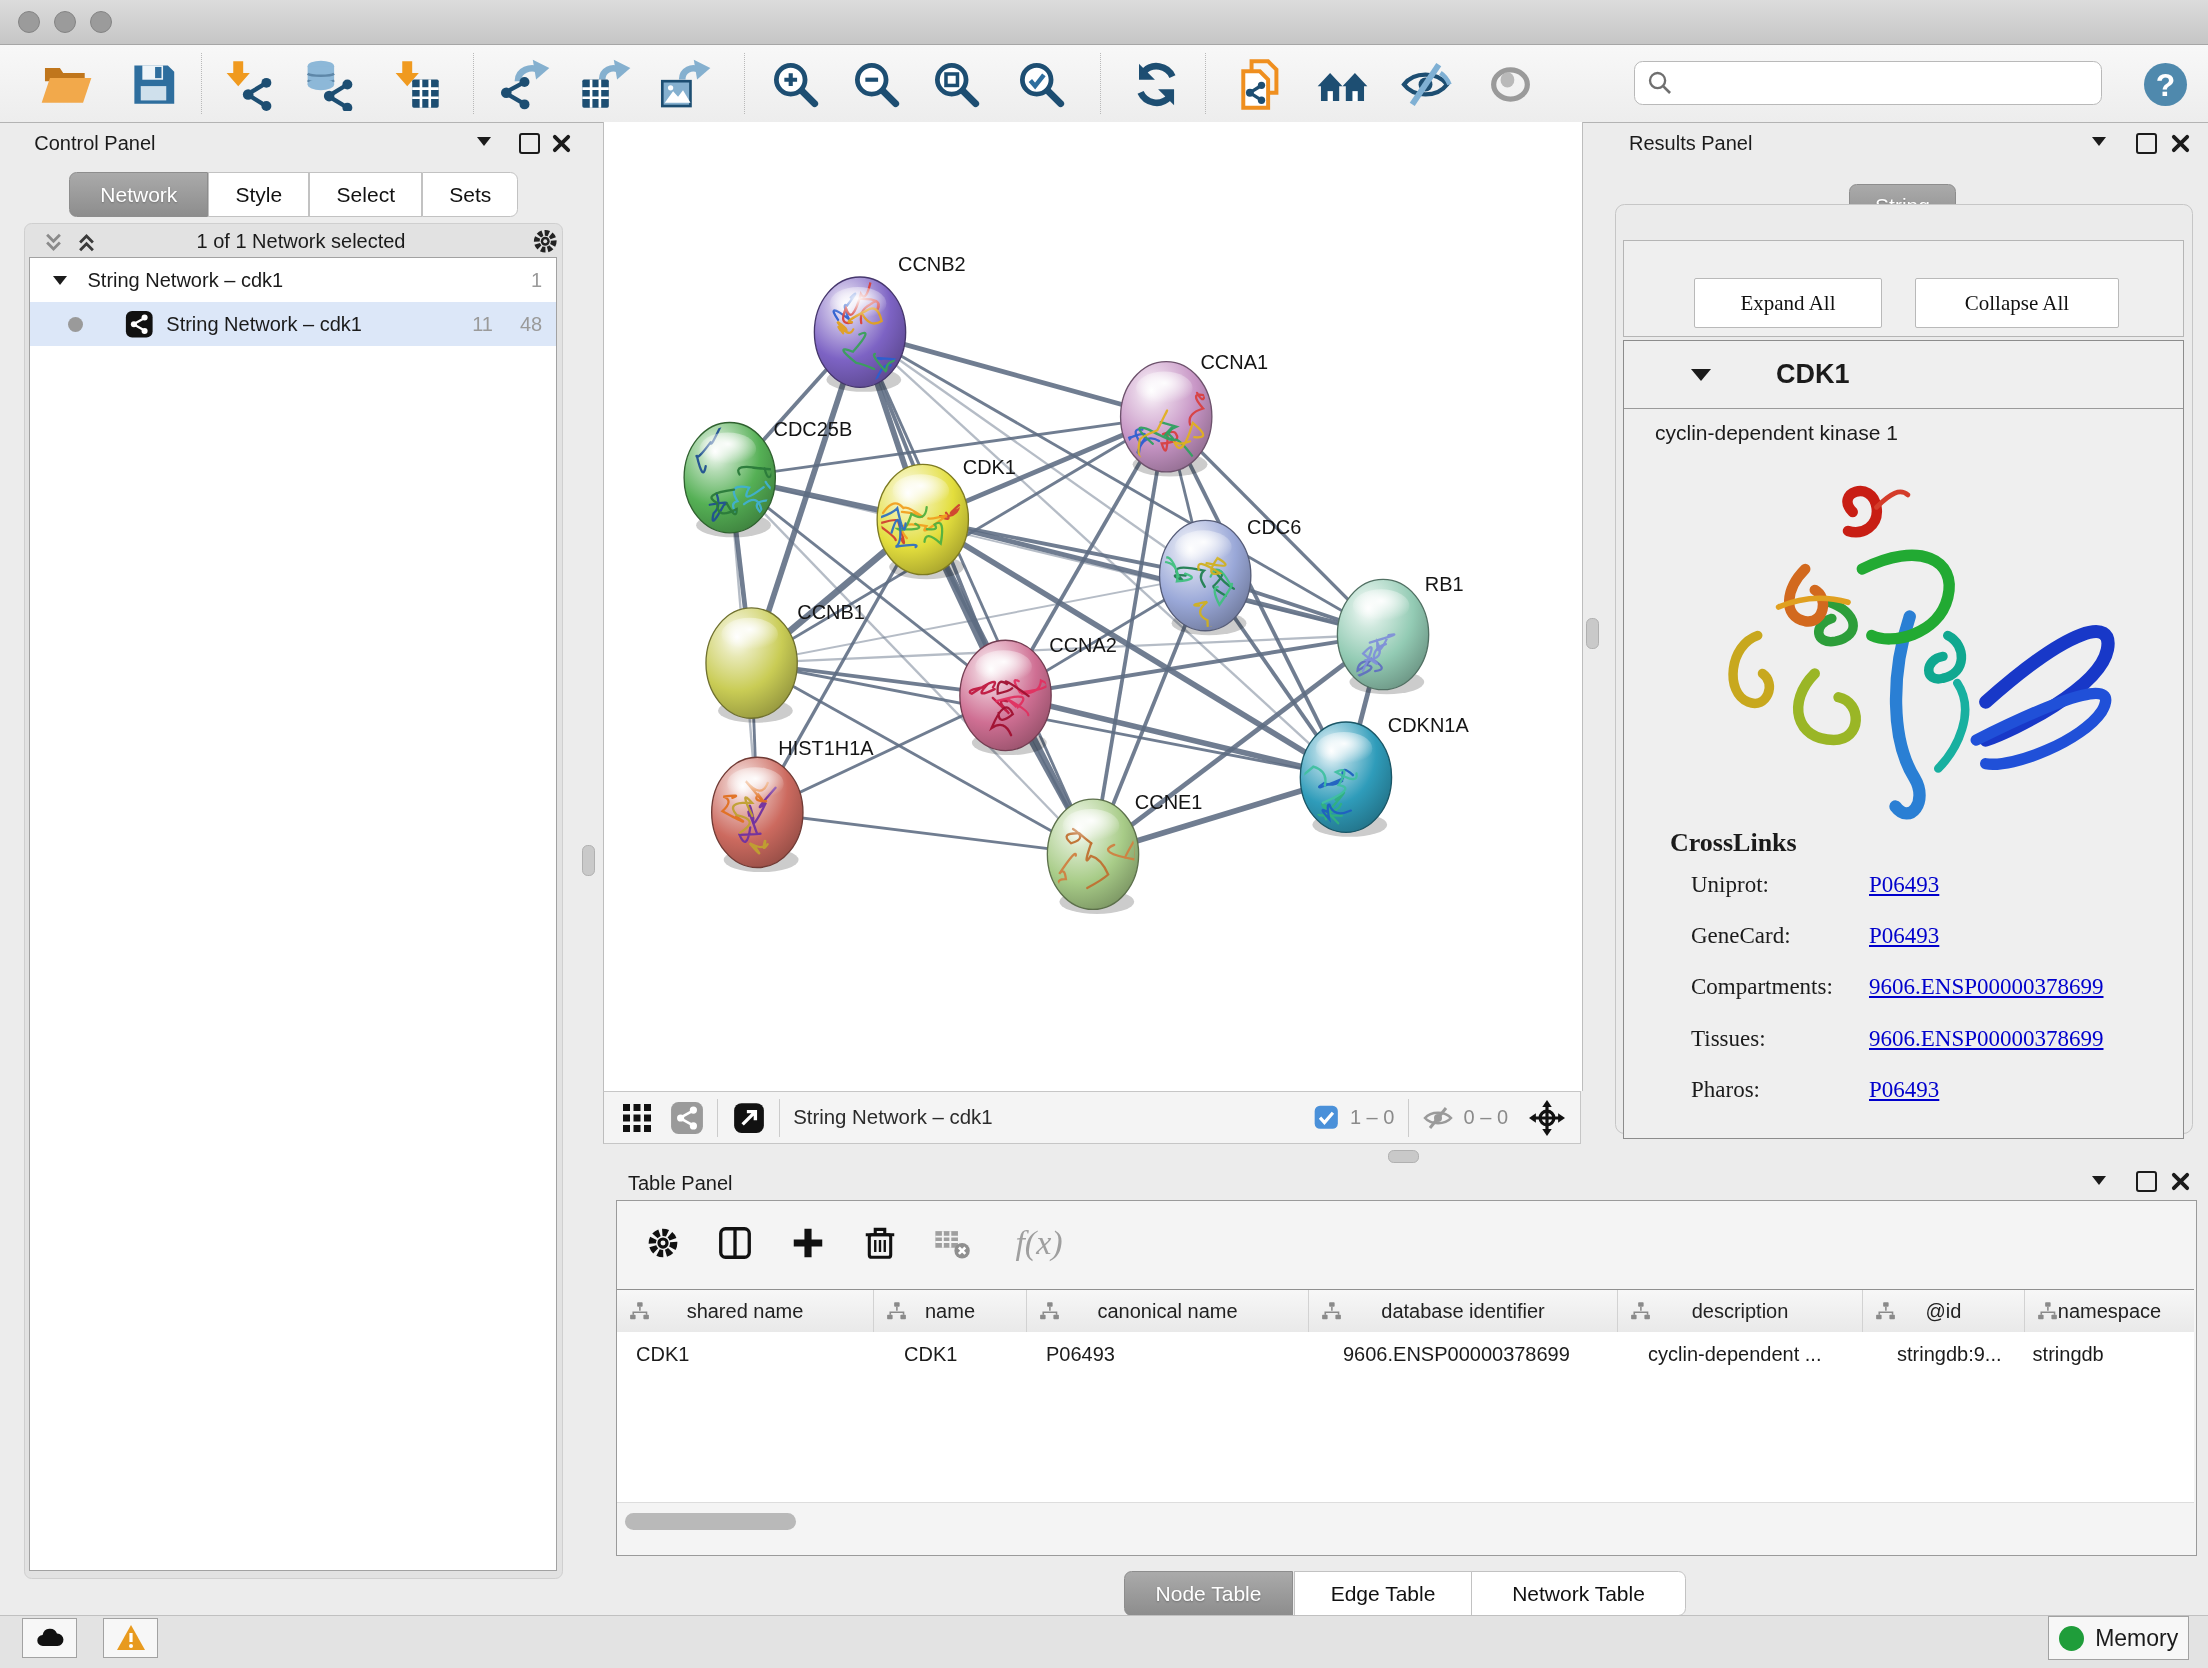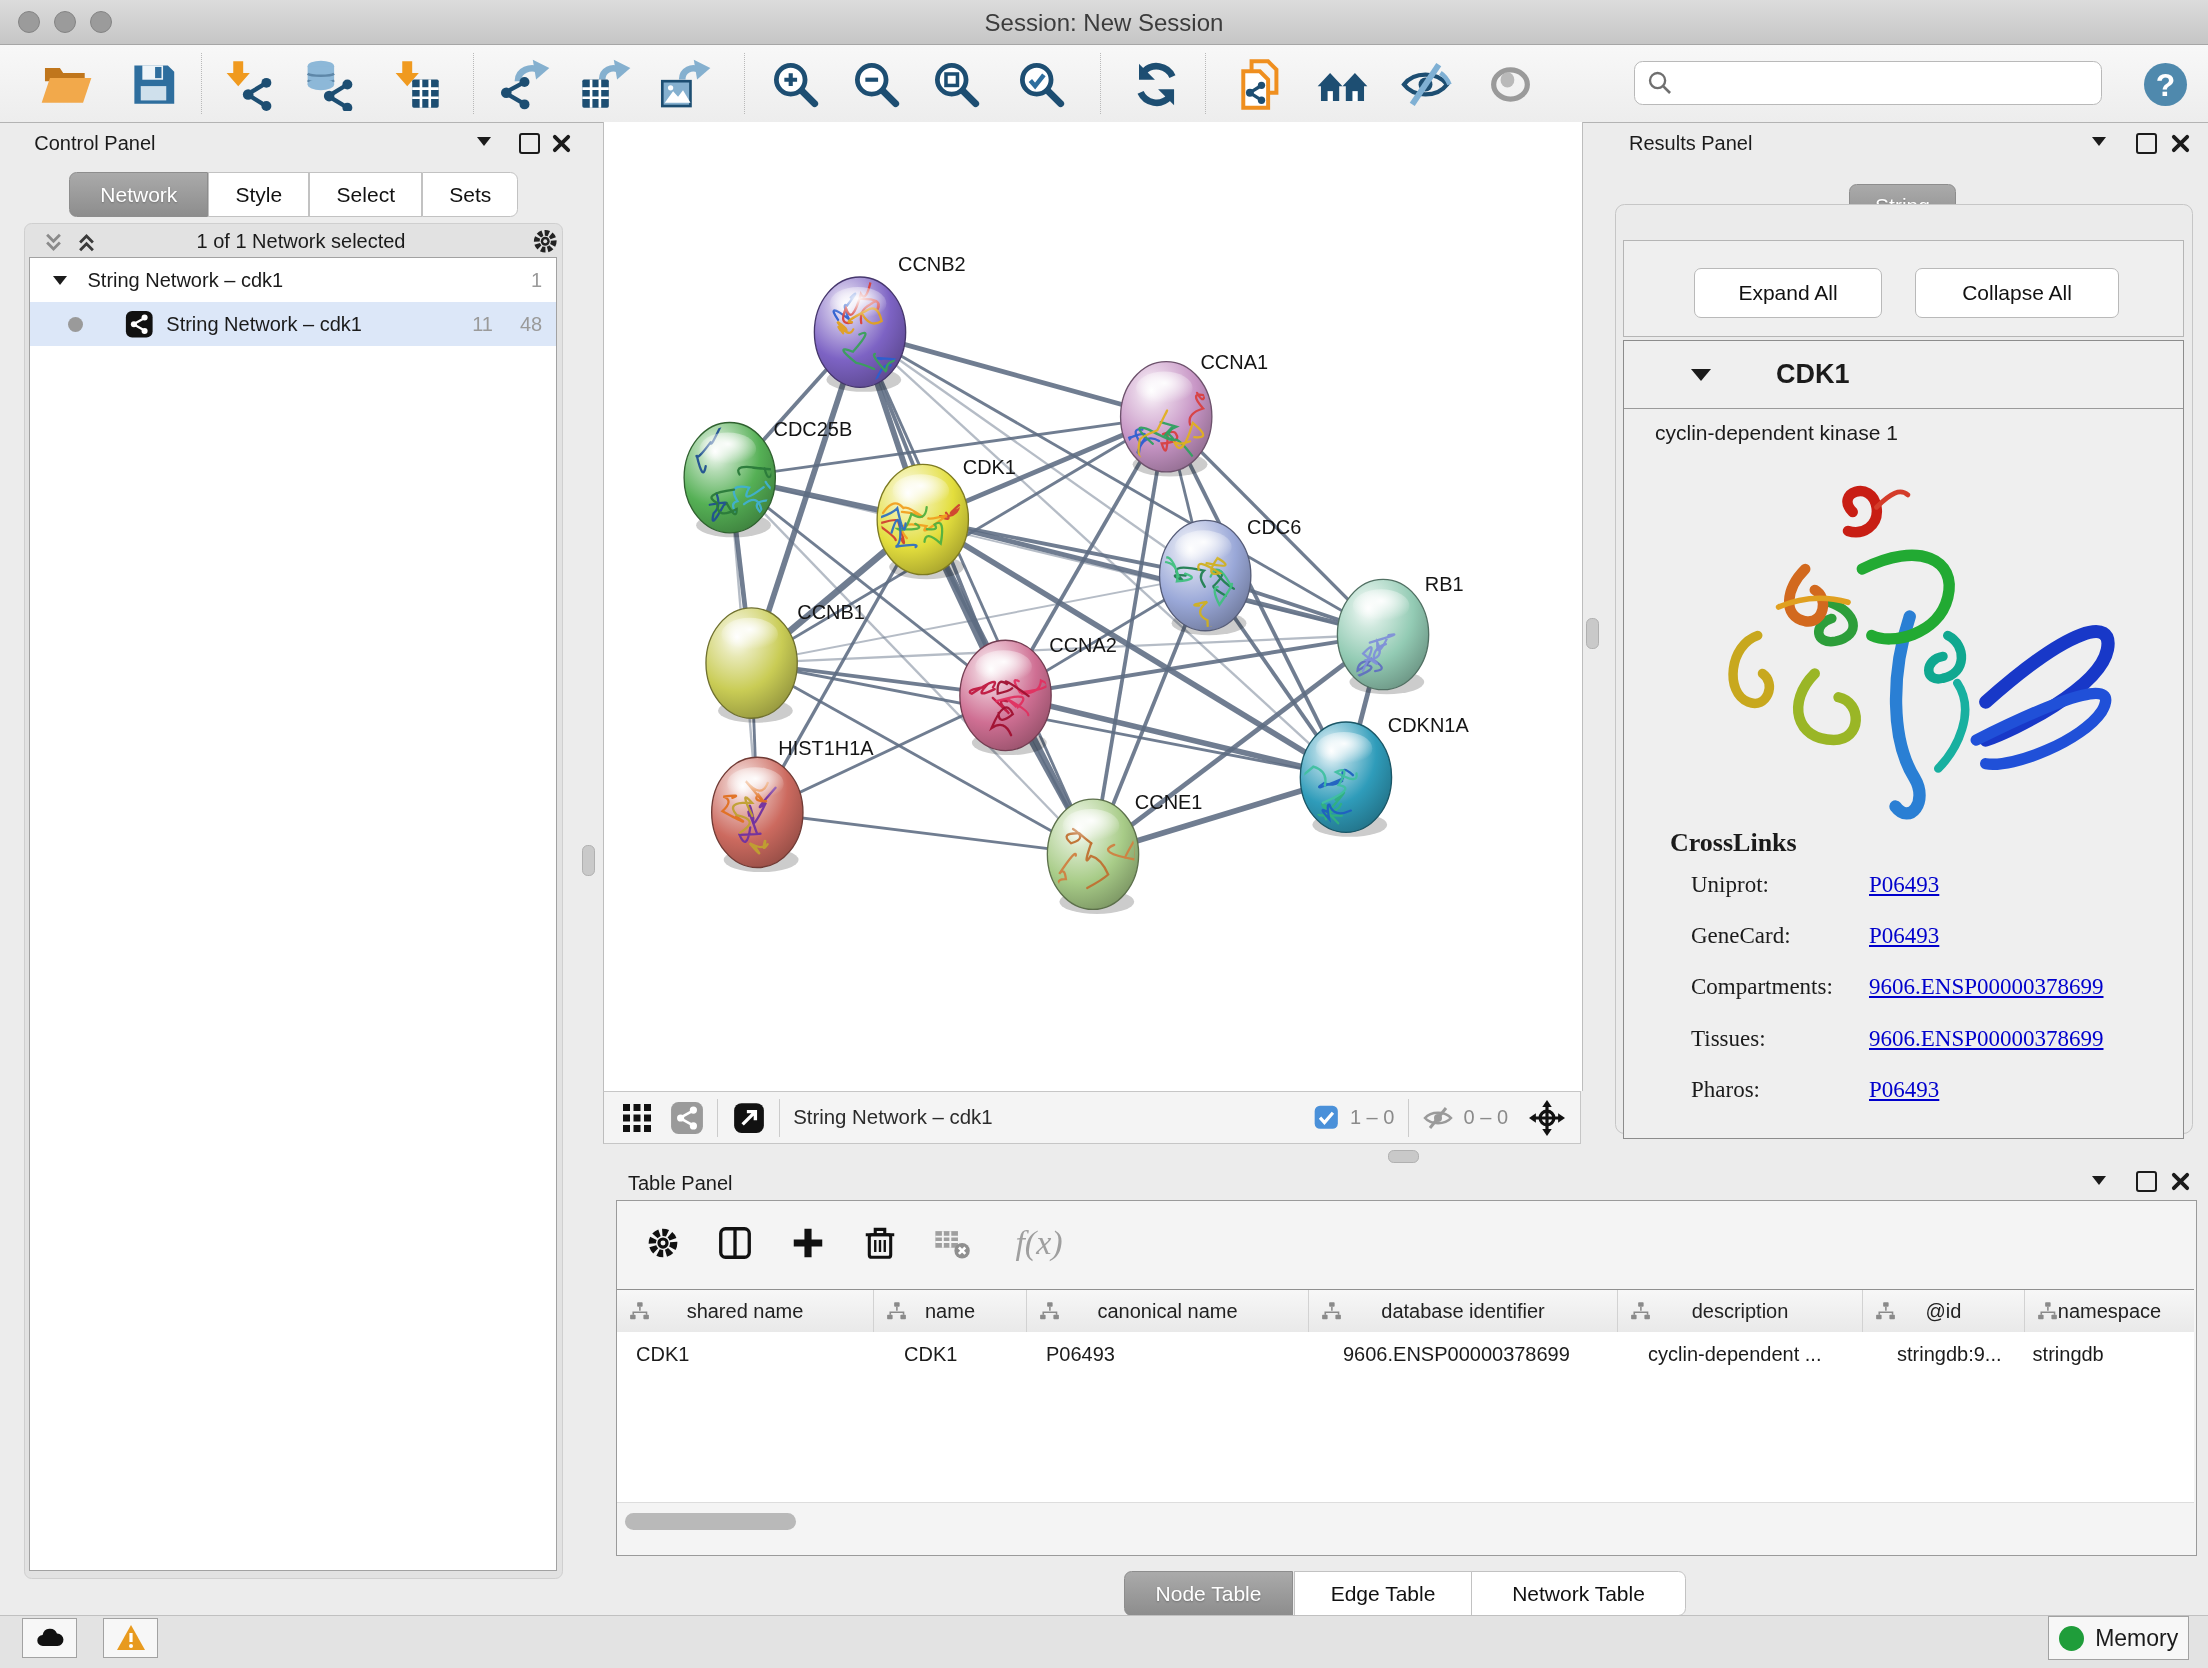--- a/index.html
+++ b/index.html
@@ -45,22 +45,22 @@
   #net-toolbar{left:603px;top:1091px;width:978px;height:53px;background:#f4f4f4;
     border:1px solid #c6c6c6;border-left:1px solid #bdbdbd;box-sizing:border-box;
     display:flex;align-items:center;}
   .ntb-sep{height:38px;border-left:1px solid #cccccc;margin:0 13.3px;}
   .handle-v{width:10.5px;height:28.5px;border-radius:5.7px;background:#c9c9c9;border:1px solid #b0b0b0;}
   .handle-h{width:28.5px;height:10.5px;border-radius:5.7px;background:#c9c9c9;border:1px solid #b0b0b0;}
   
   #rp-outer{left:1615px;top:204px;width:576px;height:928px;background:#ebebeb;
     border:1px solid #c6c6c6;border-radius:9.5px;}
   #rp-expbox{left:1623px;top:240px;width:561px;height:97px;background:#efefef;border:1px solid #b5b5b5;box-sizing:border-box;}
-  .rp-btn{position:absolute;top:27px;height:48px;background:#fff;border:1px solid #b9b9b9;
-    border-radius:7px;font-size:21px;display:flex;align-items:center;justify-content:center;color:#111;}
+  .rp-btn{position:absolute;top:37px;height:48px;background:#fff;border:1px solid #b9b9b9;
+    border-radius:2px;font-size:21px;display:flex;align-items:center;justify-content:center;color:#111;font-family:Liberation Serif, serif;}
   #rp-entry{left:1623px;top:340px;width:561px;height:799px;border:1.9px solid #8c8c8c;background:#efefef;box-sizing:border-box;}
   #rp-entry-head{position:absolute;left:0;top:0;width:100%;height:67px;border-bottom:1px solid #9a9a9a;
     display:flex;align-items:center;}
   .serif{font-family:"Liberation Serif",serif;}
   .xlink{color:#0000cc;text-decoration:underline;}
   .xl-row{position:absolute;left:67px;font-size:23px;}
   .xl-val{position:absolute;left:245px;font-size:23px;}
   
   #tp-box{left:616px;top:1200px;width:1581px;height:356px;background:#f4f4f4;
     border:1.9px solid #9a9a9a;box-sizing:border-box;}
@@ -85,21 +85,20 @@
 </style>
 </head>
 <body>
 
 <div id="root">
 
   <div id="titlebar" class="a">
     <div class="a tl-dot" style="left:18px"></div>
     <div class="a tl-dot" style="left:54px"></div>
     <div class="a tl-dot" style="left:90px"></div>
-    <div id="win-title" class="a">Session: New Session</div>
   </div>
 
   <div id="toolbar" class="a">
     <div class="tbtn" style="left:35px">
       <svg width="53" height="53" viewBox="0 0 32 32">
         <path d="M3 6h9l2 3h13v5H3z" fill="#c0761c"></path>
           <path d="M6 12h25l-5 15H1z" fill="#f2a94b"></path>
       </svg>
     </div>
     <div class="tbtn" style="left:122px">

